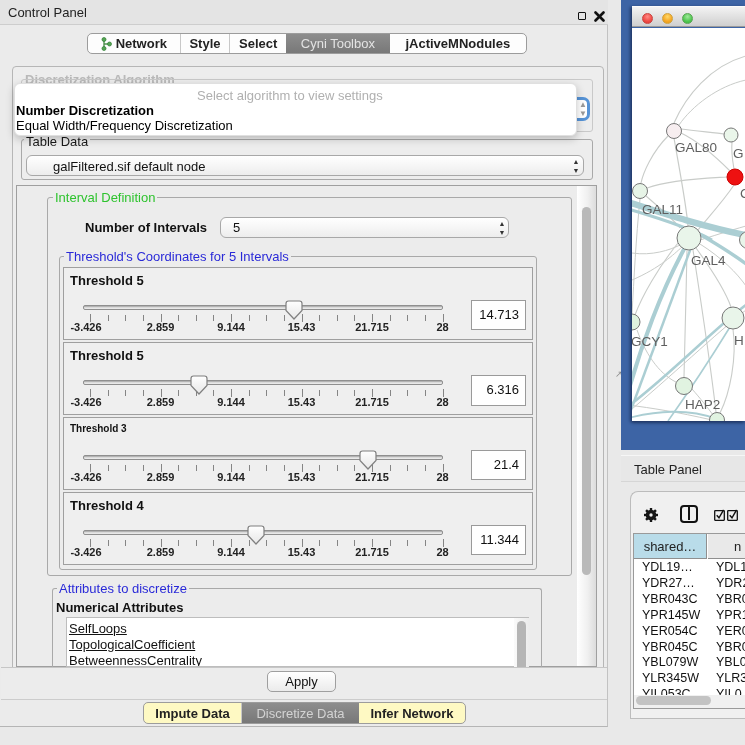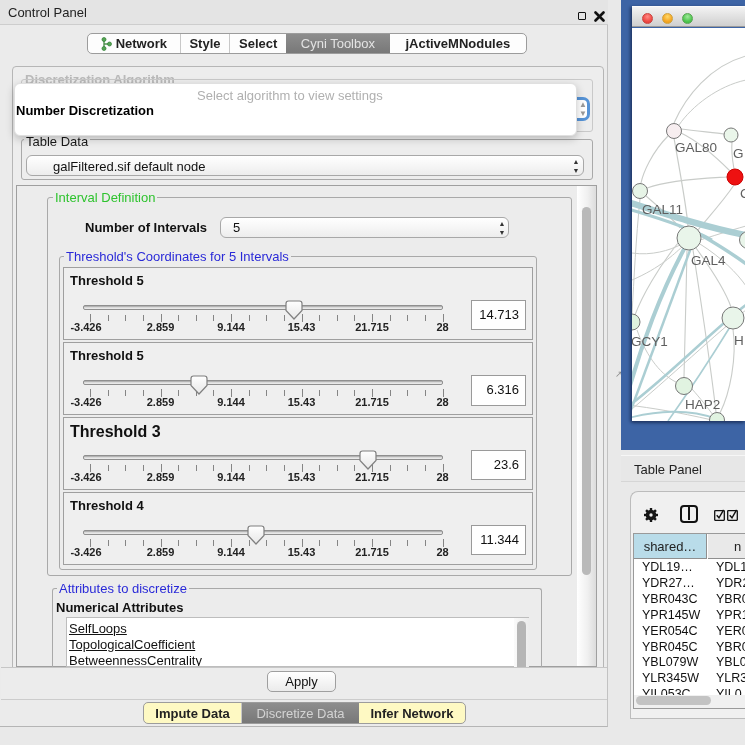--- a/index.html
+++ b/index.html
@@ -149,21 +149,21 @@
       <defs>
         <linearGradient id="tg342" x1="0" y1="0" x2="0" y2="1">
           <stop offset="0" stop-color="#ffffff"></stop>
           <stop offset="0.5" stop-color="#f2f2f2"></stop>
           <stop offset="1" stop-color="#e8e8e8"></stop>
         </linearGradient>
       </defs>
     </svg>
   <div class="abs" style="left:471px; top:375px; width:55px; height:31px; background:#fff; border:1px solid #9a9a9a; font-size:13px; color:#111; line-height:28px; text-align:right; padding-right:6px;">6.316</div>
   <div class="abs" style="left:63px; top:417px; width:470px; height:73px; background:#efefef; border:1px solid #9f9f9f;"></div>
-  <div class="abs" style="left:70px; top:423px; font-size:16px; font-weight:bold; color:#111;">Threshold 3</div>
+  <div class="abs" style="left:70px; top:423px; font-size:10px; font-weight:bold; color:#111;">Threshold 3</div>
   <div class="abs" style="left:83px; top:455px; width:360px; height:5px; background:linear-gradient(#9a9a9a,#d6d6d6 40%,#efefef); border:1px solid #8f8f8f; border-radius:2px;"></div>
   <div style="position:absolute; left:90.0px; top:464px; width:1px; height:8px; background:#858585;"></div>
     <div style="position:absolute; left:107.6px; top:465px; width:1px; height:6px; background:#858585;"></div>
     <div style="position:absolute; left:125.2px; top:465px; width:1px; height:6px; background:#858585;"></div>
     <div style="position:absolute; left:142.9px; top:465px; width:1px; height:6px; background:#858585;"></div>
     <div style="position:absolute; left:160.5px; top:464px; width:1px; height:8px; background:#858585;"></div>
     <div style="position:absolute; left:178.1px; top:465px; width:1px; height:6px; background:#858585;"></div>
     <div style="position:absolute; left:195.8px; top:465px; width:1px; height:6px; background:#858585;"></div>
     <div style="position:absolute; left:213.4px; top:465px; width:1px; height:6px; background:#858585;"></div>
     <div style="position:absolute; left:231.0px; top:464px; width:1px; height:8px; background:#858585;"></div>
@@ -188,21 +188,21 @@
   <svg class="abs" style="left:359px; top:450px;" width="18" height="20" viewBox="0 0 18 20">
       <path d="M 3.5 1 L 14.5 1 Q 17 1 17 3.5 L 17 10.5 L 9 19 L 1 10.5 L 1 3.5 Q 1 1 3.5 1 Z" fill="url(#tg417)" stroke="#7f7f7f" stroke-width="1.2"></path>
       <defs>
         <linearGradient id="tg417" x1="0" y1="0" x2="0" y2="1">
           <stop offset="0" stop-color="#ffffff"></stop>
           <stop offset="0.5" stop-color="#f2f2f2"></stop>
           <stop offset="1" stop-color="#e8e8e8"></stop>
         </linearGradient>
       </defs>
     </svg>
-  <div class="abs" style="left:471px; top:450px; width:55px; height:30px; background:#fff; border:1px solid #9a9a9a; font-size:13px; color:#111; line-height:28px; text-align:right; padding-right:6px;">23.6</div>
+  <div class="abs" style="left:471px; top:450px; width:55px; height:30px; background:#fff; border:1px solid #9a9a9a; font-size:13px; color:#111; line-height:28px; text-align:right; padding-right:6px;">21.4</div>
   <div class="abs" style="left:63px; top:492px; width:470px; height:73px; background:#efefef; border:1px solid #9f9f9f;"></div>
   <div class="abs" style="left:70px; top:498px; font-size:13px; font-weight:bold; color:#111;">Threshold 4</div>
   <div class="abs" style="left:83px; top:530px; width:360px; height:5px; background:linear-gradient(#9a9a9a,#d6d6d6 40%,#efefef); border:1px solid #8f8f8f; border-radius:2px;"></div>
   <div style="position:absolute; left:90.0px; top:539px; width:1px; height:8px; background:#858585;"></div>
     <div style="position:absolute; left:107.6px; top:540px; width:1px; height:6px; background:#858585;"></div>
     <div style="position:absolute; left:125.2px; top:540px; width:1px; height:6px; background:#858585;"></div>
     <div style="position:absolute; left:142.9px; top:540px; width:1px; height:6px; background:#858585;"></div>
     <div style="position:absolute; left:160.5px; top:539px; width:1px; height:8px; background:#858585;"></div>
     <div style="position:absolute; left:178.1px; top:540px; width:1px; height:6px; background:#858585;"></div>
     <div style="position:absolute; left:195.8px; top:540px; width:1px; height:6px; background:#858585;"></div>
@@ -254,20 +254,21 @@
   <div class="abs" style="left:143px; top:702px; width:323px; height:22px; background:#fef9c3; border:1px solid #9c9c9c; border-radius:5px; display:flex; overflow:hidden; font-size:13px; font-weight:bold; color:#222;">
     <div style="width:98px; display:flex; align-items:center; justify-content:center; border-right:1px solid #c8c8c8;">Impute Data</div>
     <div style="width:117px; display:flex; align-items:center; justify-content:center; background:linear-gradient(#8d8d8d,#787878); color:#d3d3d3; font-weight:normal;">Discretize Data</div>
     <div style="width:106px; display:flex; align-items:center; justify-content:center;">Infer Network</div>
   </div>
 </div>
 
 <div class="abs" style="left:14px; top:83px; width:563px; height:53px; background:#ffffff; border:1px solid #e0e0e0; border-radius:6px; box-shadow:0 3px 8px rgba(0,0,0,0.22); z-index:40;">
   <div class="abs" style="left:182px; top:4px; font-size:13px; color:#b0b0b0;">Select algorithm to view settings</div>
   <div class="abs" style="left:1px; top:19px; font-size:13px; font-weight:bold; color:#000;">Number Discretization</div>
+  <div class="abs" style="left:1px; top:34px; font-size:13px; color:#000;">Equal Width/Frequency Discretization</div>
 </div>
 
 <div class="abs" style="left:615px; top:369px; width:5px; height:7px; font-size:9px; color:#8a8a8a;">↗</div>
 
 <div class="abs" style="left:621px; top:0; width:124px; height:450px; background:#3d64a5;"></div>
 
 <div class="abs" style="left:632px; top:6px; width:113px; height:415px; box-shadow:-2px 1px 3px rgba(10,20,50,0.45), 0 2px 3px rgba(10,20,50,0.35);">
 
   <div class="abs" style="left:0; top:0; width:114px; height:21px; background:linear-gradient(#f3f3f3,#cfcfcf); border-bottom:1px solid #9a9a9a; border-top:1px solid #fbfbfb;">
     <div class="abs" style="left:10px; top:5.5px; width:11px; height:11px; border-radius:6px; background:radial-gradient(circle at 50% 30%, #ff8a85, #f04a45 60%, #d83a36); border:0.5px solid #c94540;"></div>

